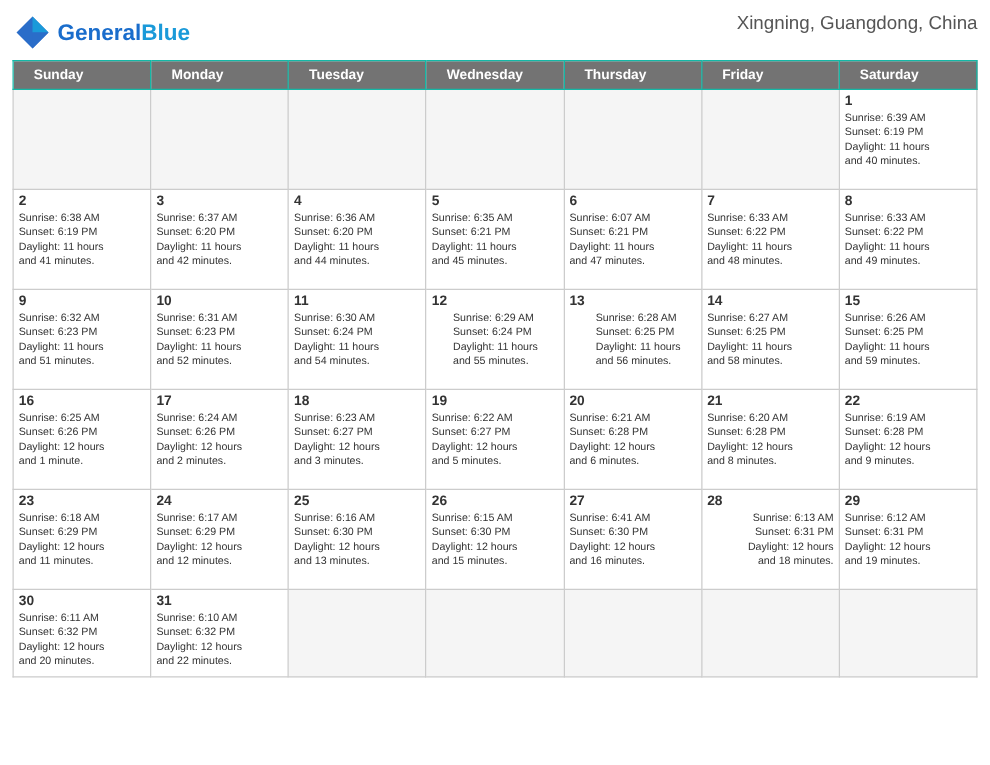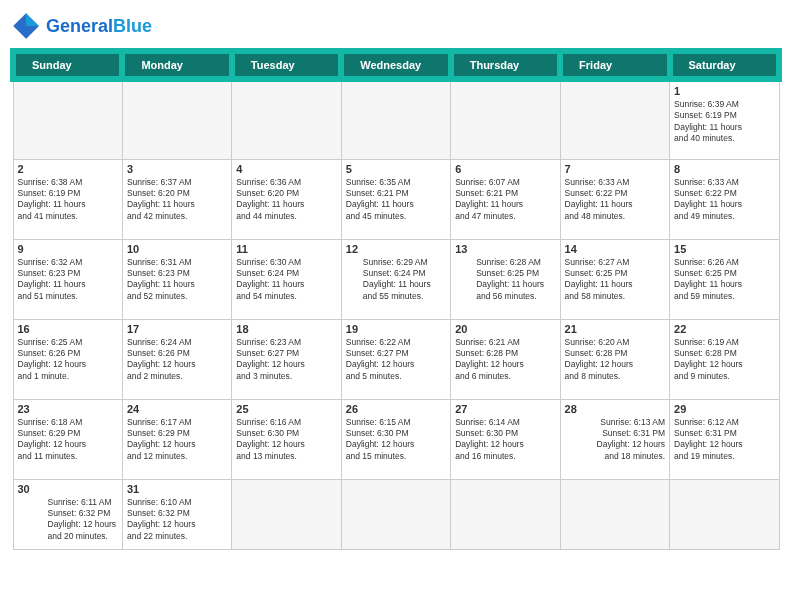--- a/index.html
+++ b/index.html
@@ -53,26 +53,26 @@
       color: #555;
     }
     .calendar {
       flex: 1;
       border: 1px solid #ccc;
       border-collapse: collapse;
       width: 100%;
       table-layout: fixed;
     }
     .calendar th {
-      background-color: #0f766e;
+      background-color: #737373;
       color: #fff;
       font-size: 11px;
       font-weight: bold;
       padding: 5px 16px;
-      border: 6px solid #14b8a6;
+      border: 1px solid #14b8a6;
       text-align: left;
     }
     .calendar td {
       border: 1px solid #ccc;
       vertical-align: top;
       padding: 3px 4px;
       font-size: 9px;
       color: #333;
       background: #fff;
       height: 80px;
@@ -105,20 +105,21 @@
       <svg class="logo-icon" viewBox="0 0 40 40">
         <polygon points="20,4 36,20 20,36 4,20" fill="#2a6dc9"></polygon>
         <polygon points="20,4 36,20 20,20" fill="#1a9ad9"></polygon>
         <polygon points="20,20 36,20 20,36" fill="#2a6dc9"></polygon>
       </svg>
       <div class="logo-text">
         <span>General</span><span style="color:#1a9ad9;font-weight:bold;">Blue</span>
       </div>
     </div>
     <div class="title-block">
+      <div class="location">Xingning, Guangdong, China</div>
     </div>
   </div>
 
   <table class="calendar">
     <thead>
       <tr>
       <th>Sunday</th>
           <th>Monday</th>
           <th>Tuesday</th>
           <th>Wednesday</th>
@@ -320,21 +321,21 @@
           </td>
           <td>
             <span class="day-num">26</span>
             <div class="day-info" style="white-space: pre-line;">Sunrise: 6:15 AM
 Sunset: 6:30 PM
 Daylight: 12 hours
 and 15 minutes.</div>
           </td>
           <td>
             <span class="day-num">27</span>
-            <div class="day-info" style="white-space: pre-line;">Sunrise: 6:14 AM
+            <div class="day-info" style="white-space: pre-line;">Sunrise: 6:41 AM
 Sunset: 6:30 PM
 Daylight: 12 hours
 and 16 minutes.</div>
           </td>
           <td>
             <span class="day-num">28</span>
             <div class="day-info" style="white-space: pre-line; text-align: right;">Sunrise: 6:13 AM
 Sunset: 6:31 PM
 Daylight: 12 hours
 and 18 minutes.</div>
@@ -343,21 +344,21 @@
             <span class="day-num">29</span>
             <div class="day-info" style="white-space: pre-line;">Sunrise: 6:12 AM
 Sunset: 6:31 PM
 Daylight: 12 hours
 and 19 minutes.</div>
           </td>
         </tr>
         <tr class="last-row">
           <td>
             <span class="day-num">30</span>
-            <div class="day-info" style="white-space: pre-line; margin-left: 30px;">Sunrise: 6:11 AM
+            <div class="day-info" style="white-space: pre-line;">Sunrise: 6:11 AM
 Sunset: 6:32 PM
 Daylight: 12 hours
 and 20 minutes.</div>
           </td>
           <td>
             <span class="day-num">31</span>
             <div class="day-info" style="white-space: pre-line;">Sunrise: 6:10 AM
 Sunset: 6:32 PM
 Daylight: 12 hours
 and 22 minutes.</div>

